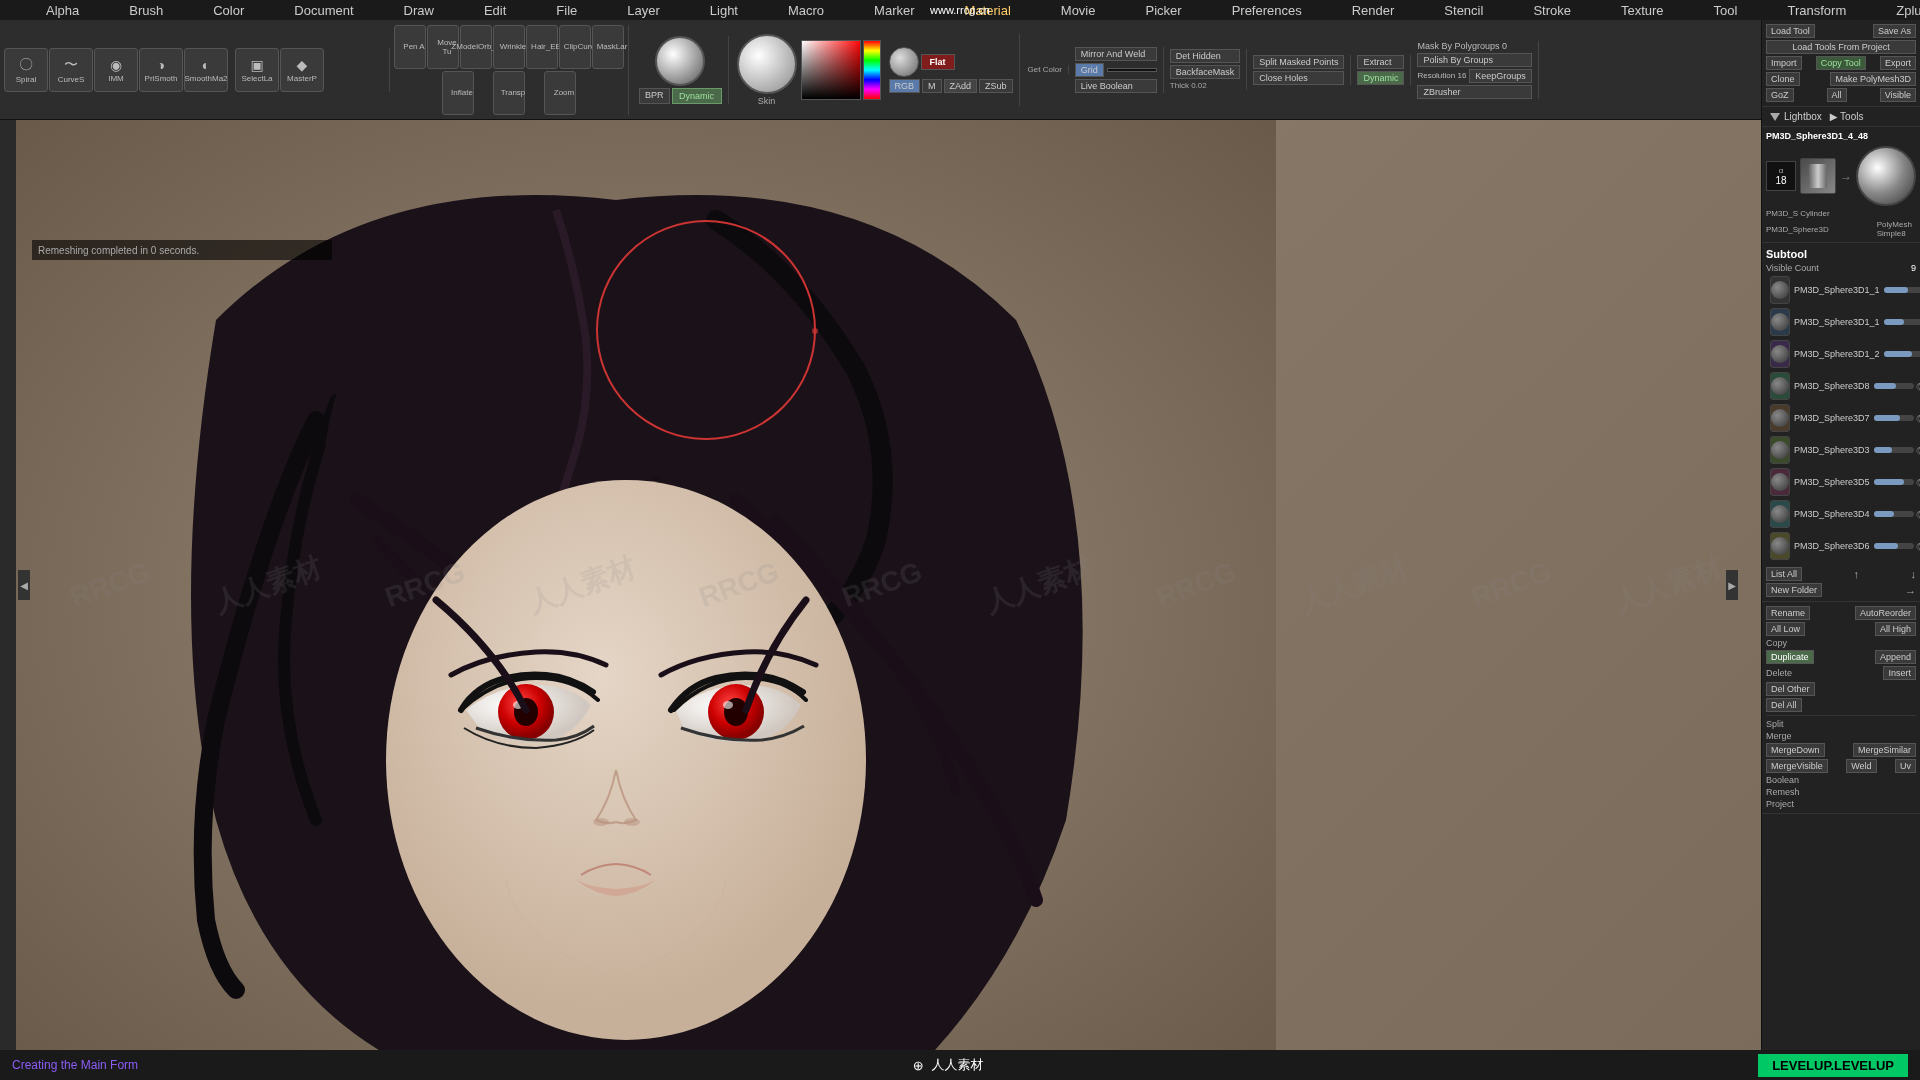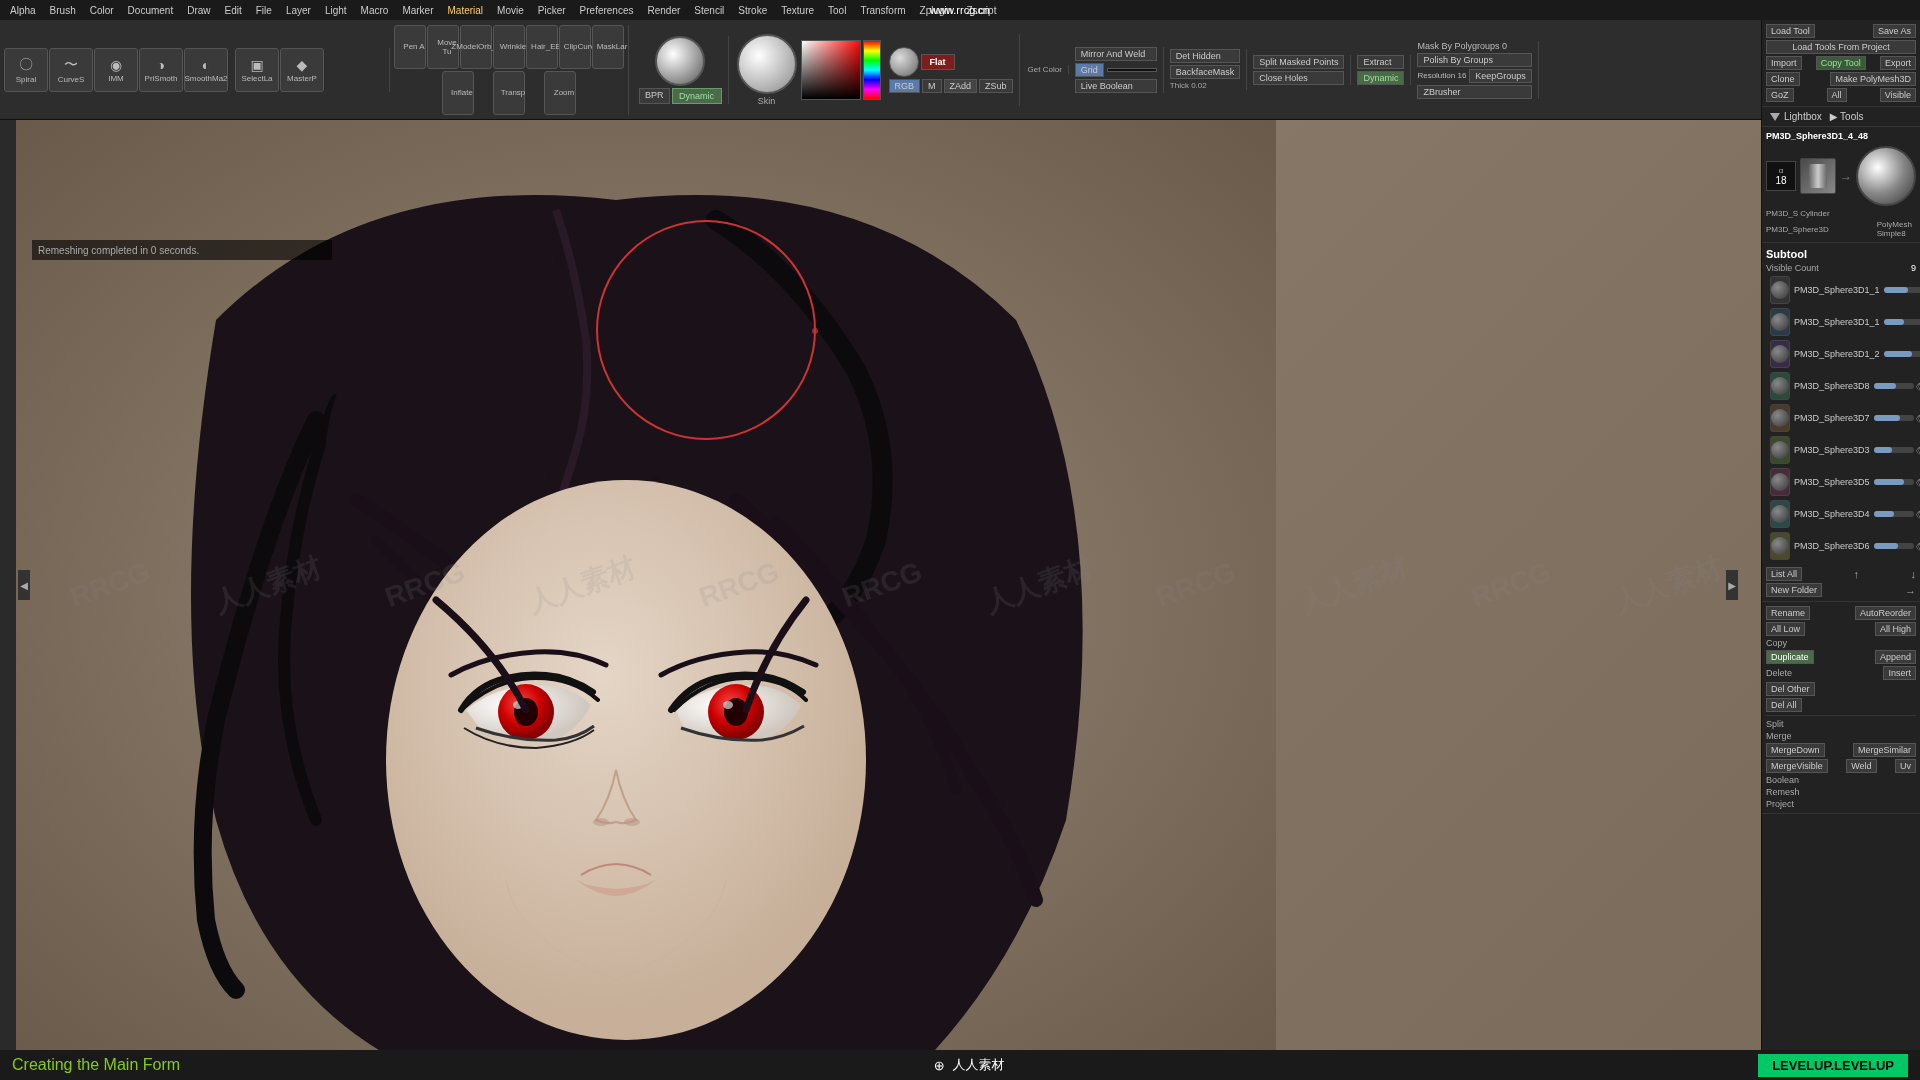--- a/index.html
+++ b/index.html
@@ -22,23 +22,24 @@
       align-items: center;
       padding: 0 4px;
       gap: 2px;
       position: absolute;
       top: 0; left: 0;
       z-index: 100;
     }
     .menu-item {
       padding: 2px 6px;
       color: #ccc;
-      font-size: 10px;
+      font-size: 13px;
       cursor: pointer;
       white-space: nowrap;
+      margin-left: 36px;
     }
     .menu-title {
       color: #fff;
       font-size: 11px;
       text-align: center;
       position: absolute;
       left: 50%;
       transform: translateX(-50%);
     }
 
@@ -297,22 +298,22 @@
       right: 0;
       height: 30px;
       background: #1a1a1a;
       display: flex;
       align-items: center;
       justify-content: space-between;
       padding: 0 12px;
       z-index: 100;
     }
     .bottom-left {
-      color: #84cc16;
-      font-size: 16px;
+      color: #8b5cf6;
+      font-size: 12px;
     }
     .bottom-center {
       display: flex;
       align-items: center;
       gap: 8px;
     }
     .bottom-center-logo {
       color: #fff;
       font-size: 13px;
     }

